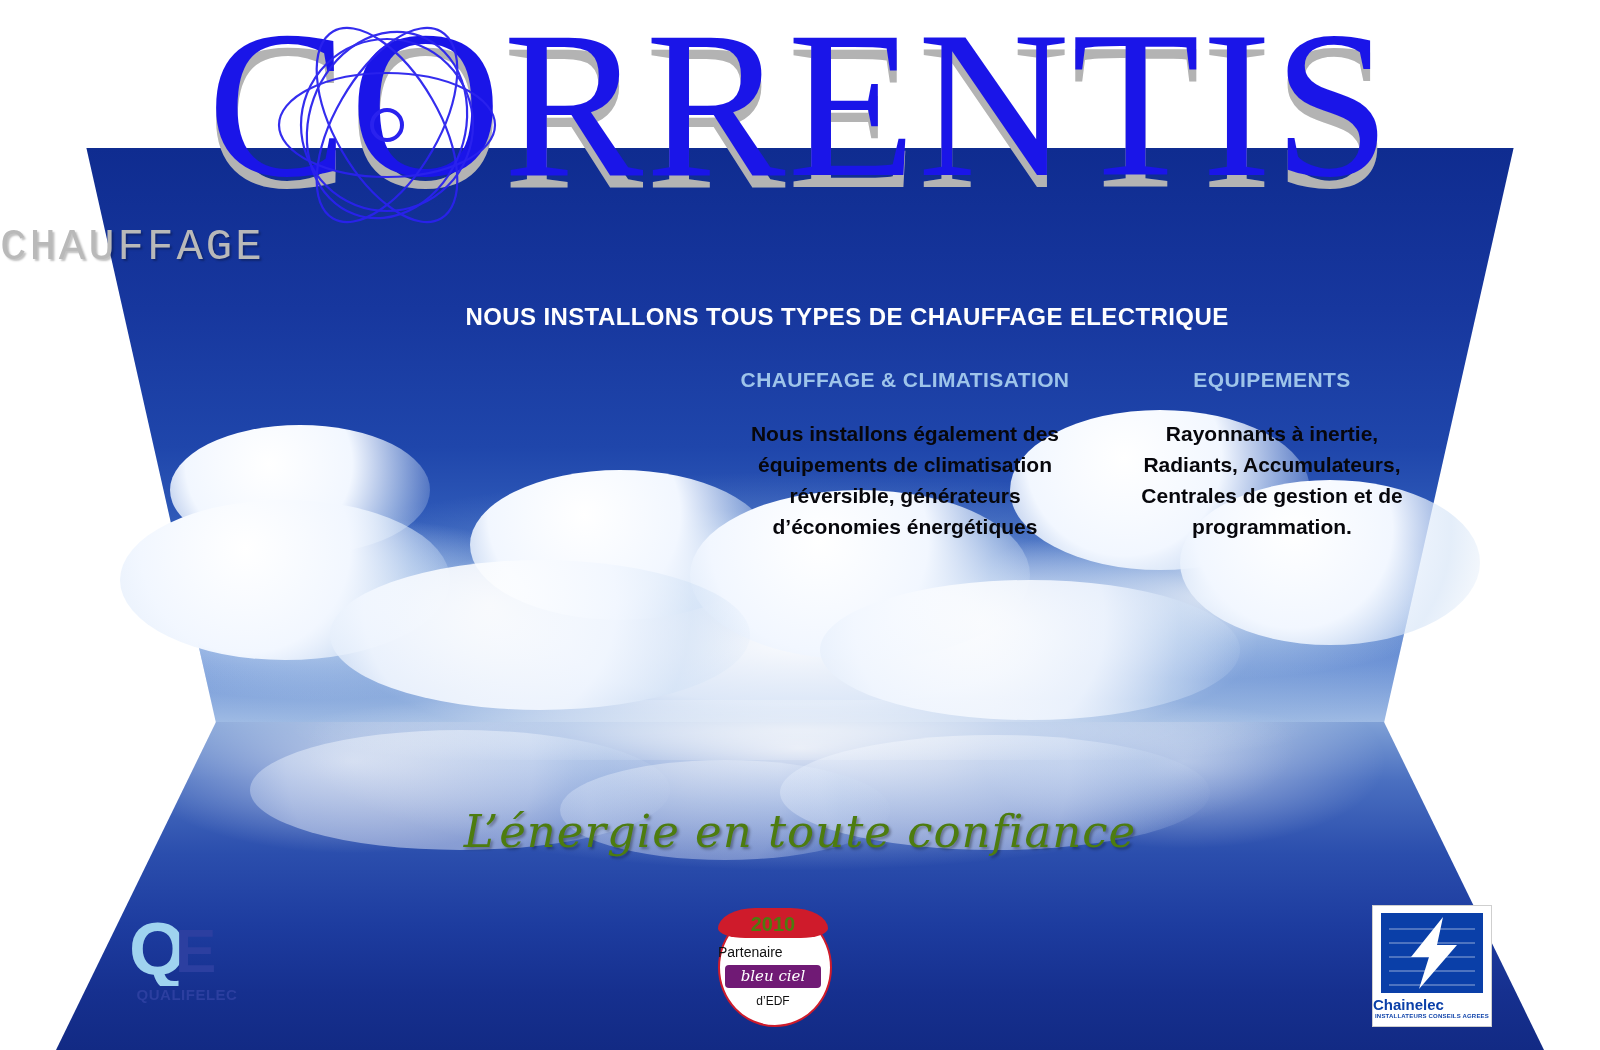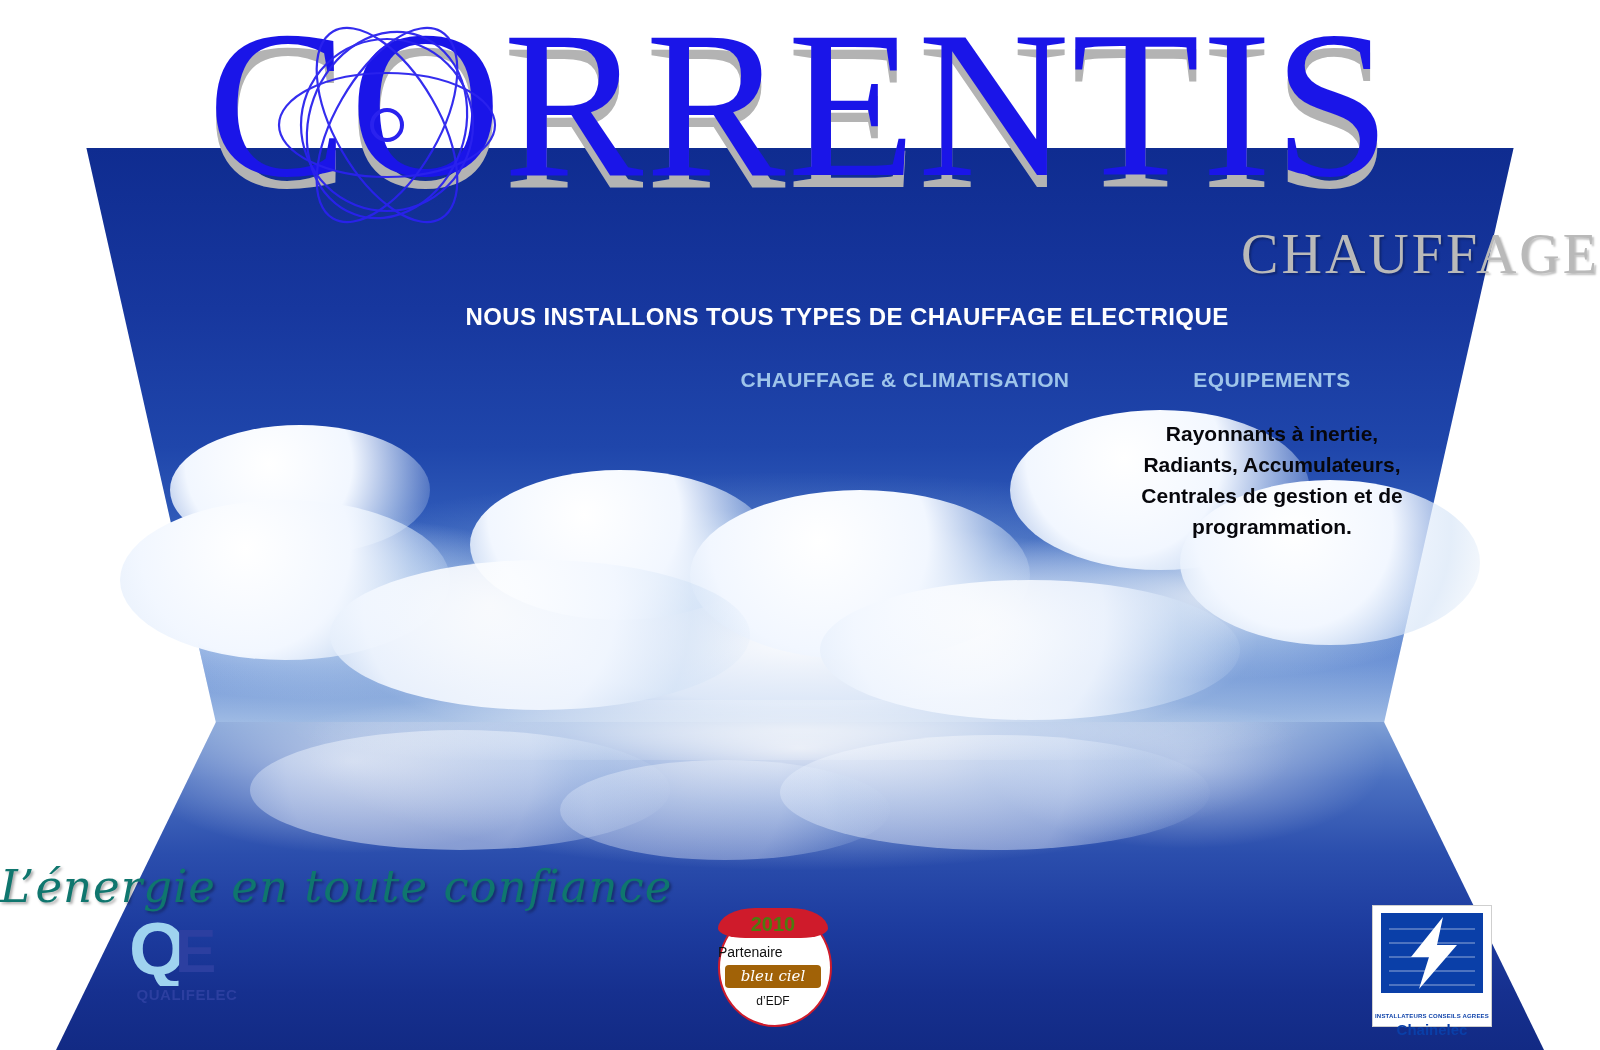--- a/index.html
+++ b/index.html
@@ -46,64 +46,64 @@
     color:#b3b3b3;font-weight:400;
   }
   .title-main{
     position:relative;
     font-family:"Liberation Serif",serif;font-size:210px;line-height:200px;letter-spacing:2px;
     color:#1a15e8;font-weight:400;
   }
   .atom{position:absolute;left:272px;top:14px;width:230px;height:215px;pointer-events:none;}
 
   .subtitle{
-    position:absolute;left:0;top:222px;width:1600px;text-align:right;
-    font-family:Liberation Serif, serif;font-size:56px;letter-spacing:3px;color:#b9b9b9;
+    position:absolute;left:0;top:222px;width:1600px;text-align:left;
+    font-family:Liberation Mono, monospace;font-size:44px;letter-spacing:3px;color:#b9b9b9;
     text-shadow:2px 2px 2px rgba(0,0,0,0.25);
   }
   .tagline{
     position:absolute;left:0;top:303px;width:1600px;text-align:center;
     font-family:"Liberation Sans",sans-serif;font-size:24px;font-weight:bold;letter-spacing:.4px;color:#ffffff;padding-left:47px;
   }
 
   
   .col{position:absolute;text-align:center;}
   .col-head{font-size:21px;font-weight:bold;color:#9ec4ea;letter-spacing:.4px;margin-bottom:26px;}
   .col-body{font-size:21px;font-weight:bold;color:#07070c;line-height:31px;}
 
   #col1{left:735px;top:368px;width:340px;}
   #col2{left:1122px;top:368px;width:300px;}
 
   
   .slogan{
-    position:absolute;left:0;top:860px;width:1600px;text-align:left;
-    font-family:"DejaVu Serif",serif;font-style:italic;font-size:45px;color:#0f766e;
+    position:absolute;left:0;top:805px;width:1600px;text-align:center;
+    font-family:"DejaVu Serif",serif;font-style:italic;font-size:45px;color:#4d7c0f;
     letter-spacing:1px;text-shadow:2px 2px 3px rgba(0,0,0,0.35);
   }
 
   
   .qualifelec{position:absolute;left:122px;top:912px;width:130px;height:110px;text-align:center;}
   .qe-box{position:relative;width:120px;height:74px;margin:0 auto;}
   .qe-label{font-size:15px;font-weight:bold;color:#2c3fa0;letter-spacing:.5px;}
 
   .edf{position:absolute;left:718px;top:908px;width:110px;height:120px;}
   .edf-oval{
     position:absolute;left:0;top:0;width:110px;height:115px;border-radius:50%/50%;
     background:#ffffff;border:2px solid #cf1b2b;
     box-shadow:0 0 0 2px #ffffff inset;
   }
   .edf-top{position:absolute;left:0;top:0;width:110px;height:30px;background:#cf1b2b;border-radius:55px 55px 40px 40px/30px 30px 14px 14px;}
   .edf-year{position:absolute;left:0;top:5px;width:110px;text-align:center;color:#4d7c0f;font-size:20px;font-weight:bold;}
   .edf-l1{position:absolute;left:0;top:36px;width:110px;text-align:left;font-size:14px;color:#111;}
-  .edf-l2{position:absolute;left:7px;top:57px;width:96px;height:23px;background:#a16207;border-radius:4px;color:#fff;font-family:"DejaVu Serif",serif;font-style:italic;font-size:15px;text-align:center;line-height:23px;}
+  .edf-l2{position:absolute;left:7px;top:57px;width:96px;height:23px;background:#701a75;border-radius:4px;color:#fff;font-family:"DejaVu Serif",serif;font-style:italic;font-size:15px;text-align:center;line-height:23px;}
   .edf-l3{position:absolute;left:0;top:86px;width:110px;text-align:center;font-size:12px;color:#111;}
 
   .chainelec{position:absolute;left:1372px;top:905px;width:118px;height:120px;background:#ffffff;border:1px solid #cfcfcf;}
   .ch-inner{position:absolute;left:8px;top:7px;width:102px;height:80px;background:#0a3fa8;}
-  .ch-name{position:absolute;left:0;top:90px;width:118px;text-align:center;font-size:15px;font-weight:bold;color:#0a3fa8;margin-top:25px;}
+  .ch-name{position:absolute;left:0;top:90px;width:118px;text-align:left;font-size:15px;font-weight:bold;color:#0a3fa8;}
   .ch-sub{position:absolute;left:0;top:107px;width:118px;text-align:center;font-size:6px;font-weight:bold;color:#0a3fa8;letter-spacing:.2px;}
 </style>
 </head>
 <body>
 
 <div id="poster">
 
   <div class="stage">
     <div class="backwall"></div>
     <div class="floor"></div>
@@ -135,20 +135,21 @@
       </g>
       <circle cx="115" cy="107" r="15" fill="none" stroke="#2a22ee" stroke-width="4"></circle>
     </svg>
   </div>
 
   <div class="subtitle">CHAUFFAGE</div>
   <div class="tagline">NOUS INSTALLONS TOUS TYPES DE CHAUFFAGE ELECTRIQUE</div>
 
   <div class="col" id="col1">
     <div class="col-head">CHAUFFAGE &amp; CLIMATISATION</div>
+    <div class="col-body">Nous installons également des équipements de climatisation réversible, générateurs d’économies énergétiques</div>
   </div>
 
   <div class="col" id="col2">
     <div class="col-head">EQUIPEMENTS</div>
     <div class="col-body">Rayonnants à inertie, Radiants, Accumulateurs, Centrales de gestion et de programmation.</div>
   </div>
 
   <div class="slogan">L’énergie en toute confiance</div>
 
   <div class="qualifelec">

